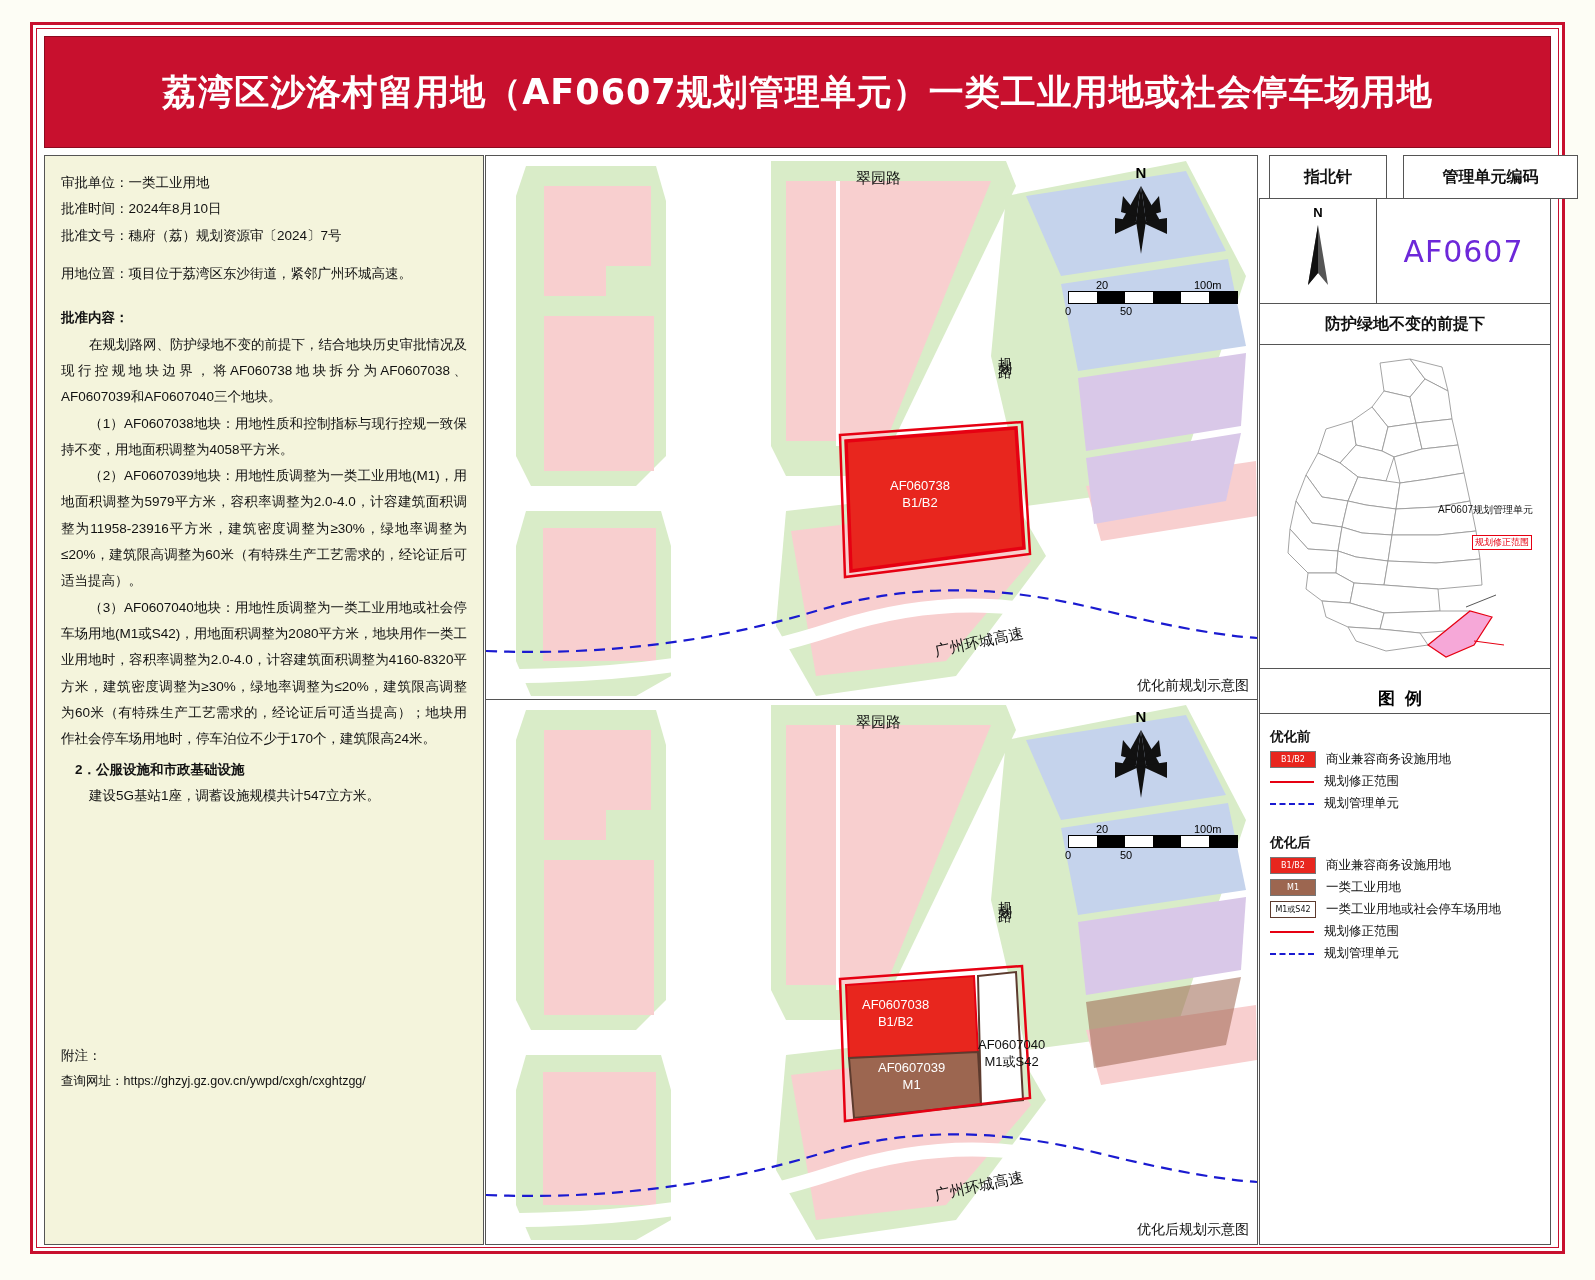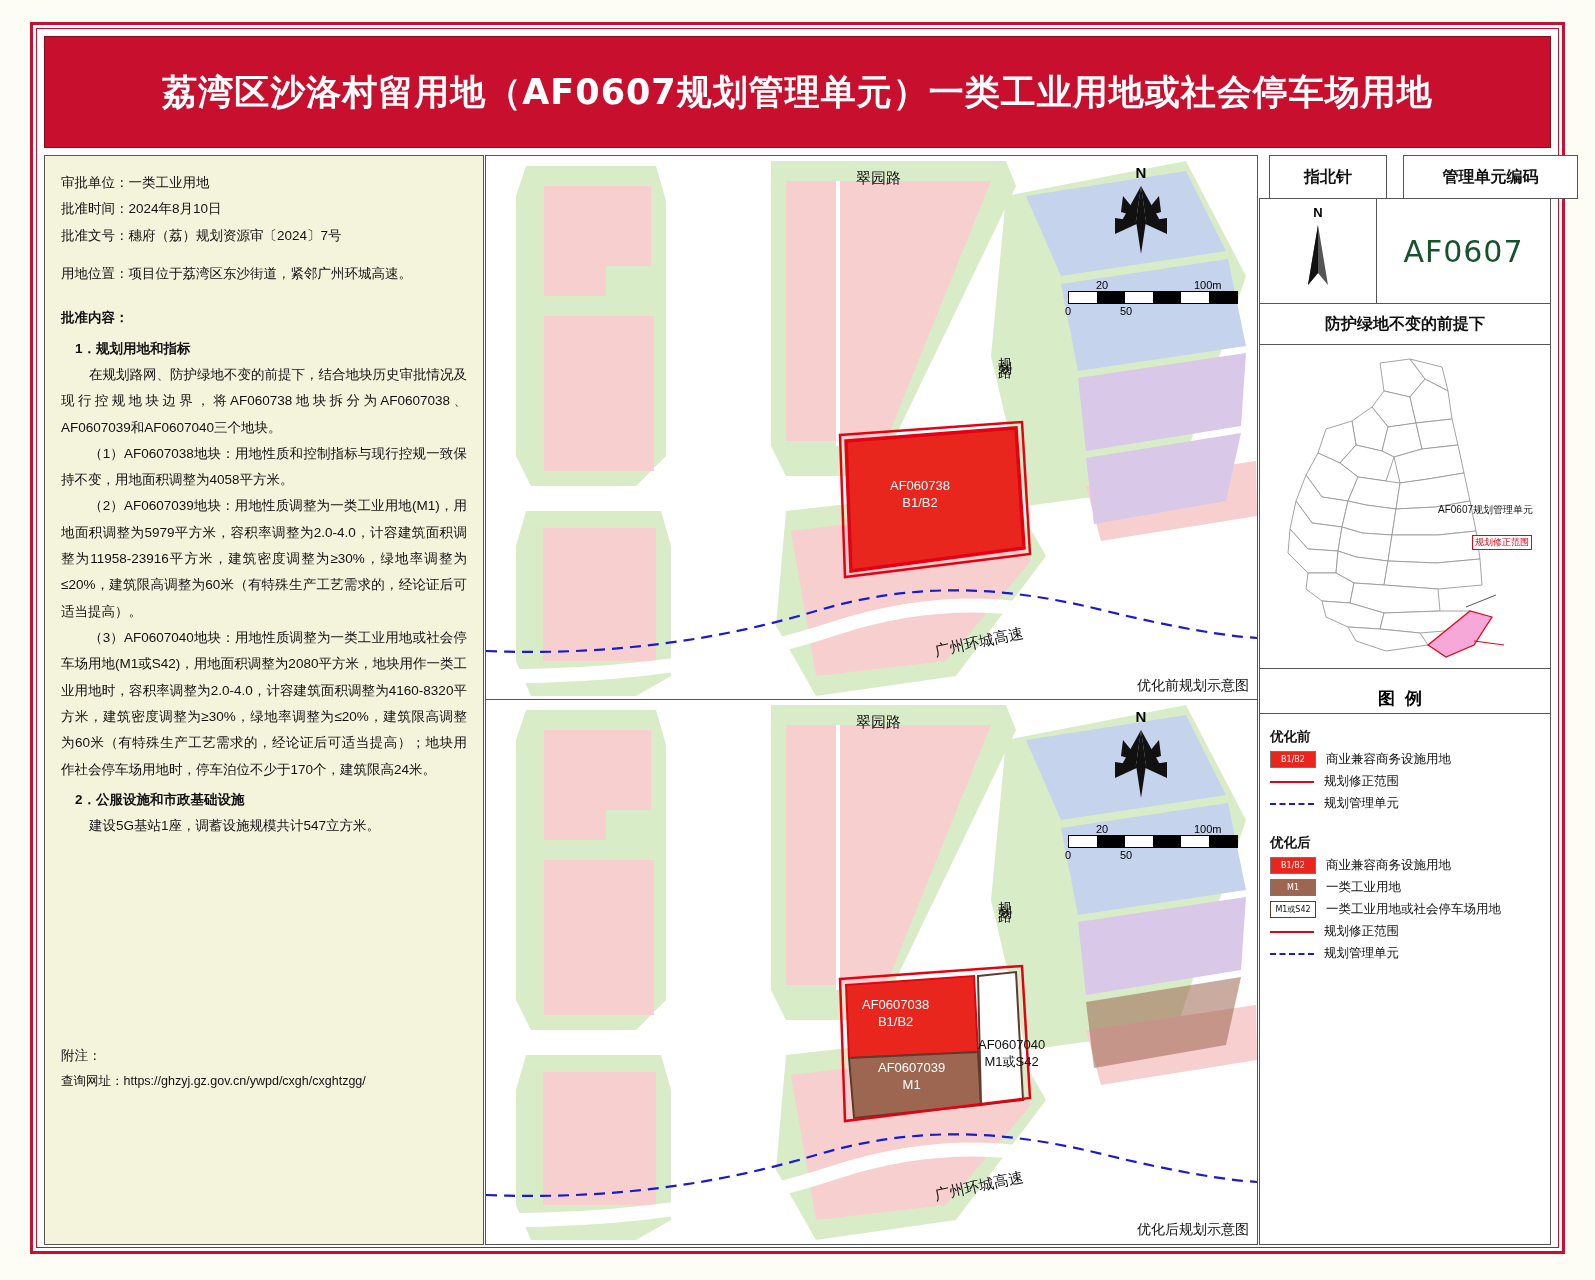--- a/index.html
+++ b/index.html
@@ -128,21 +128,21 @@
           font-size:8px;color:#fff;display:flex;align-items:center;justify-content:center;
           font-family:"DejaVu Sans",sans-serif;}
   .swatch.line-red{height:0;border:0;border-top:2px solid #e60012;}
   .swatch.line-blue{height:0;border:0;border-top:2px dashed #1a1ad0;}
   .locator{position:relative;width:100%;height:100%;}
   .loc-note{position:absolute;font-size:10px;color:#111;white-space:nowrap;}
   .loc-tag{
     position:absolute;font-size:9px;color:#e60012;border:1px solid #e60012;
     padding:0 2px;background:#fff;white-space:nowrap;
   }
-  .unit-code{font-size:30px;text-align:center;letter-spacing:1px;color:#14532d;
+  .unit-code{font-size:30px;text-align:center;letter-spacing:1px;color:#6d28d9;
              display:flex;align-items:center;justify-content:center;height:100%;
              font-family:"DejaVu Sans",sans-serif;}
 </style>
 </head>
 <body>
 
 <div class="page">
   <div class="outer-frame"></div>
   <div class="inner-frame"></div>
 
@@ -159,21 +159,20 @@
     </div>
     <div class="meta-line">
       <span>批准文号：</span><span>穗府（荔）规划资源审〔2024〕7号</span>
     </div>
     <div class="gap"></div>
     <div class="meta-line">
       <span>用地位置：</span><span>项目位于荔湾区东沙街道，紧邻广州环城高速。</span>
     </div>
     <div class="gap"></div>
     <div class="heading">批准内容：</div>
-    <div class="sub-heading">1．规划用地和指标</div>
     <p class="indent2">在规划路网、防护绿地不变的前提下，结合地块历史审批情况及现行控规地块边界，将AF060738地块拆分为AF0607038、AF0607039和AF0607040三个地块。</p>
     <p class="indent2">（1）AF0607038地块：用地性质和控制指标与现行控规一致保持不变，用地面积调整为4058平方米。</p>
     <p class="indent2">（2）AF0607039地块：用地性质调整为一类工业用地(M1)，用地面积调整为5979平方米，容积率调整为2.0-4.0，计容建筑面积调整为11958-23916平方米，建筑密度调整为≥30%，绿地率调整为≤20%，建筑限高调整为60米（有特殊生产工艺需求的，经论证后可适当提高）。</p>
     <p class="indent2">（3）AF0607040地块：用地性质调整为一类工业用地或社会停车场用地(M1或S42)，用地面积调整为2080平方米，地块用作一类工业用地时，容积率调整为2.0-4.0，计容建筑面积调整为4160-8320平方米，建筑密度调整为≥30%，绿地率调整为≤20%，建筑限高调整为60米（有特殊生产工艺需求的，经论证后可适当提高）；地块用作社会停车场用地时，停车泊位不少于170个，建筑限高24米。</p>
     <div class="sub-heading">2．公服设施和市政基础设施</div>
     <p class="indent2">建设5G基站1座，调蓄设施规模共计547立方米。</p>
 
     <div class="note-block">
       <div>附注：</div>
       <div class="note-url">

